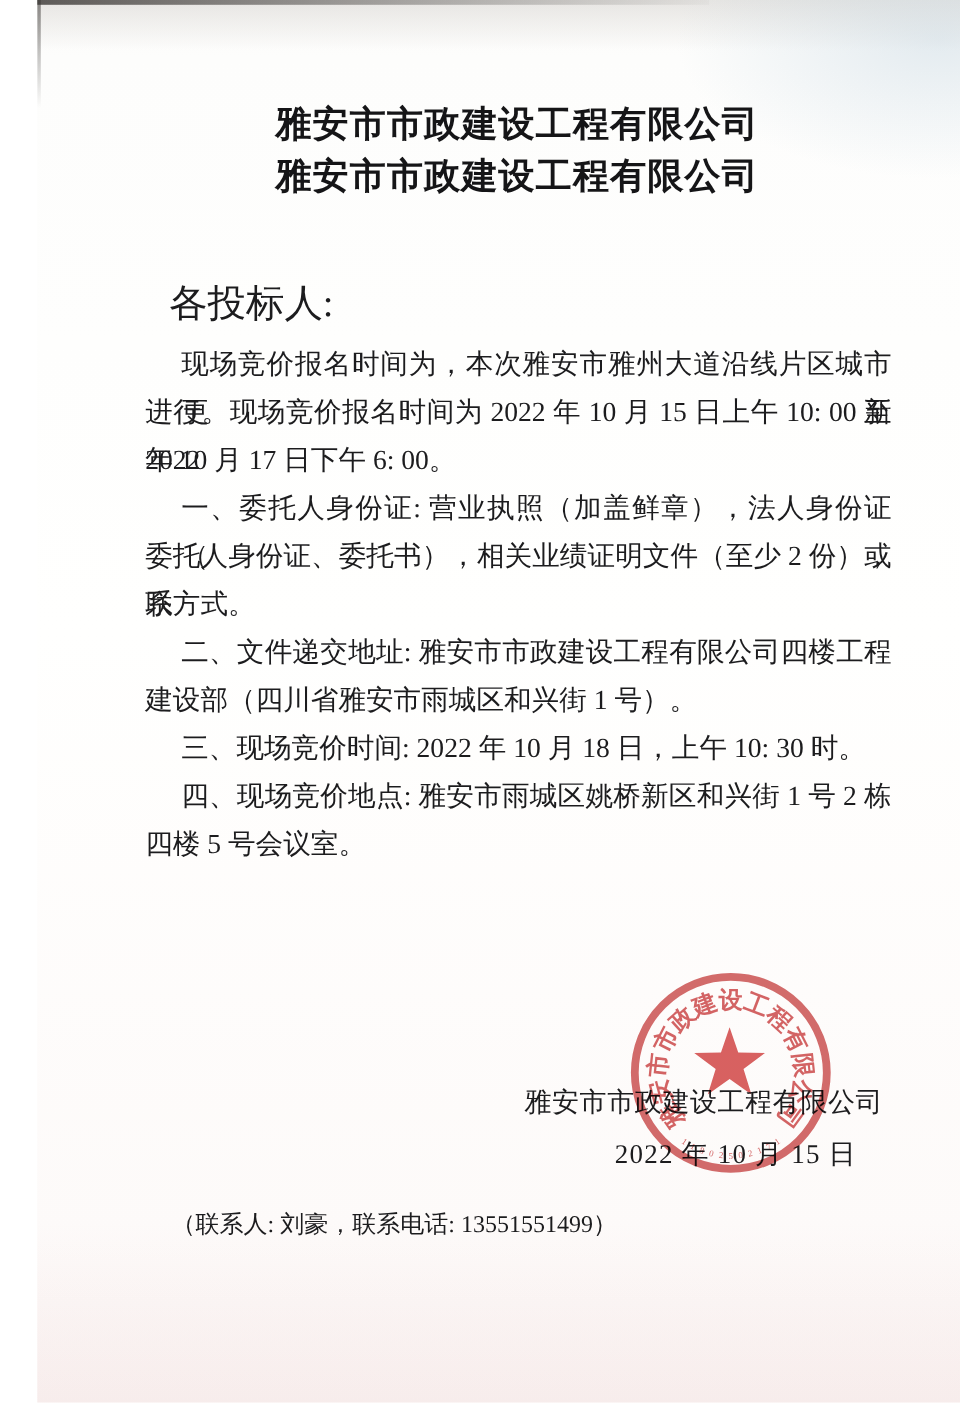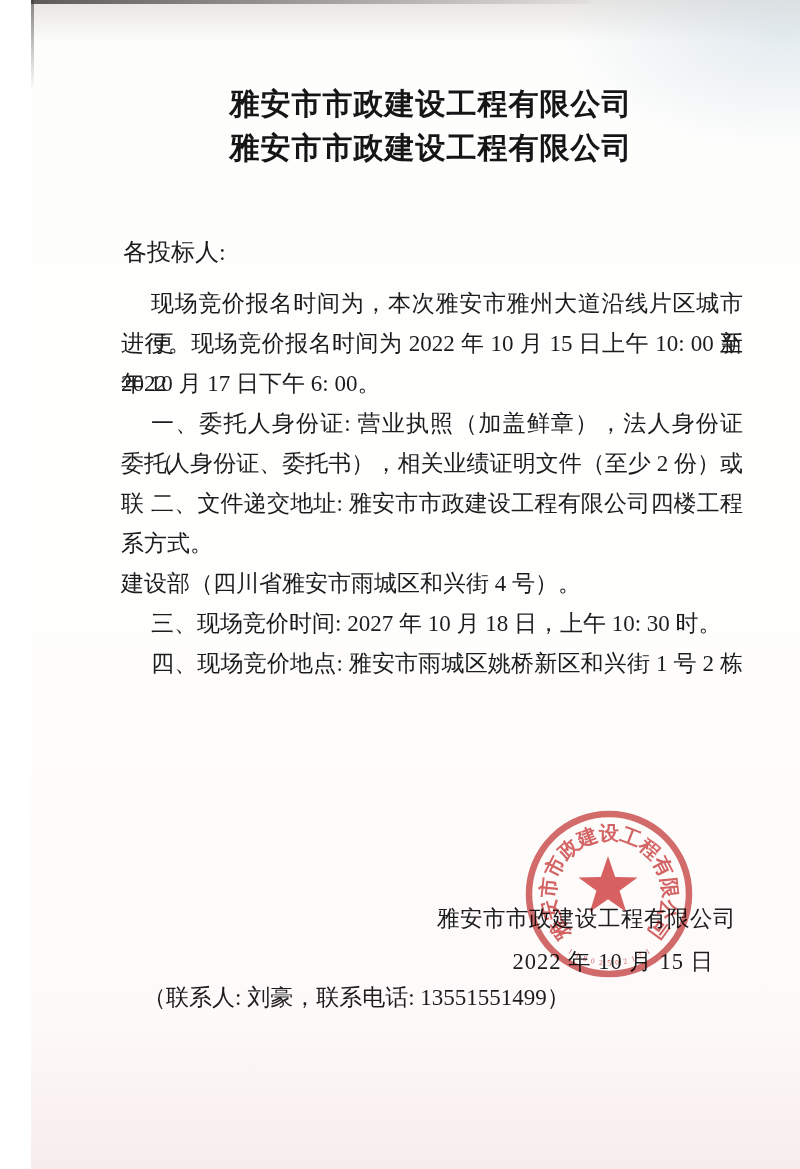--- a/index.html
+++ b/index.html
@@ -17,31 +17,31 @@
     background:linear-gradient(to bottom,rgba(45,42,40,.55),rgba(45,42,40,0));}
   .top-shade{position:absolute;top:0;left:0;right:0;height:42px;
     background:linear-gradient(to bottom,rgba(130,125,118,.16),rgba(130,125,118,0));}
   .tr-tint{position:absolute;top:0;right:0;width:270px;height:150px;
     background:radial-gradient(ellipse at 82% 22%,rgba(196,213,224,.45),rgba(196,213,224,0) 70%);}
   .bottom-tint{position:absolute;bottom:0;left:0;right:0;height:150px;
     background:linear-gradient(to top,rgba(233,206,206,.22),rgba(233,206,206,0));}
 
   .title{position:absolute;top:82px;left:0;right:0;text-align:center;
     font-size:30px;font-weight:700;line-height:44px;letter-spacing:1px;color:#151517;}
-  .salutation{position:absolute;top:236px;left:92px;font-size:24px;line-height:32px;}
+  .salutation{position:absolute;top:236px;left:110px;font-size:32px;line-height:32px;}
 
   .body-block{position:absolute;top:284px;left:90px;width:622px;font-size:23px;}
   .line{height:40px;line-height:40px;white-space:nowrap;}
   .line.jf{white-space:normal;text-align:justify;text-align-last:justify;}
   .line.ind{padding-left:30px;}
   .line.closing{margin-top:18px;}
 
   .sign-name{position:absolute;top:903px;right:95px;font-size:22.5px;line-height:32px;letter-spacing:0.5px;}
   .sign-date{position:absolute;top:946px;right:117px;font-size:22.5px;line-height:32px;letter-spacing:1px;}
-  .contact{position:absolute;top:982px;left:112px;font-size:23px;line-height:32px;}
+  .contact{position:absolute;top:1005px;left:112px;font-size:20px;line-height:32px;}
 
   .seal{position:absolute;left:483px;top:799px;width:190px;height:190px;
     mix-blend-mode:multiply;opacity:.92;filter:blur(.3px);}
   .seal-ring{fill:none;stroke:#c43b3b;stroke-width:6.5;stroke-opacity:.82;}
   .seal-star{fill:#cf3c3c;fill-opacity:.88;}
   .seal-char{font-family:"Liberation Serif","DejaVu Serif",serif;font-size:20px;font-weight:700;
     fill:#c8393b;fill-opacity:.85;}
   .seal-digit{font-family:"Liberation Serif","DejaVu Serif",serif;font-size:7.5px;
     fill:#c8393b;fill-opacity:.85;}
 </style>
@@ -61,25 +61,26 @@
   </header>
 
   <div class="salutation">各投标人:</div>
 
   <main class="body-block">
     <div class="line ind jf">现场竞价报名时间为，本次雅安市雅州大道沿线片区城市更新</div>
     <div class="line jf">进行。现场竞价报名时间为 2022 年 10 月 15 日上午 10: 00 至 2022</div>
     <div class="line">年 10 月 17 日下午 6: 00。</div>
     <div class="line ind jf">一、委托人身份证: 营业执照（加盖鲜章），法人身份证（或</div>
     <div class="line jf">委托人身份证、委托书），相关业绩证明文件（至少 2 份），联</div>
+    <div class="line">系方式。</div>
     <div class="line ind jf">二、文件递交地址: 雅安市市政建设工程有限公司四楼工程</div>
-    <div class="line">系方式。</div>
-    <div class="line">建设部（四川省雅安市雨城区和兴街 4 号）。</div>
-    <div class="line ind">三、现场竞价时间: 2027 年 10 月 18 日，上午 10: 30 时。</div>
+    <div class="line">建设部（四川省雅安市雨城区和兴街 1 号）。</div>
+    <div class="line ind">三、现场竞价时间: 2022 年 10 月 18 日，上午 10: 30 时。</div>
     <div class="line ind jf">四、现场竞价地点: 雅安市雨城区姚桥新区和兴街 1 号 2 栋</div>
+    <div class="line">四楼 5 号会议室。</div>
   </main>
 
   <div class="sign-name">雅安市市政建设工程有限公司</div>
   <div class="sign-date">2022 年 10 月 15 日</div>
   <div class="contact">（联系人: 刘豪，联系电话: 13551551499）</div>
 
   <div class="seal">
     <svg width="190" height="190" viewBox="0 0 190 190">
       <circle class="seal-ring" cx="95" cy="95" r="80"></circle>
       <polygon class="seal-star" points="94,57 101.2,78.1 123.5,78.4 105.6,91.8 112.2,113.1 94,100.2 75.8,113.1 82.4,91.8 64.5,78.4 86.8,78.1"></polygon>

